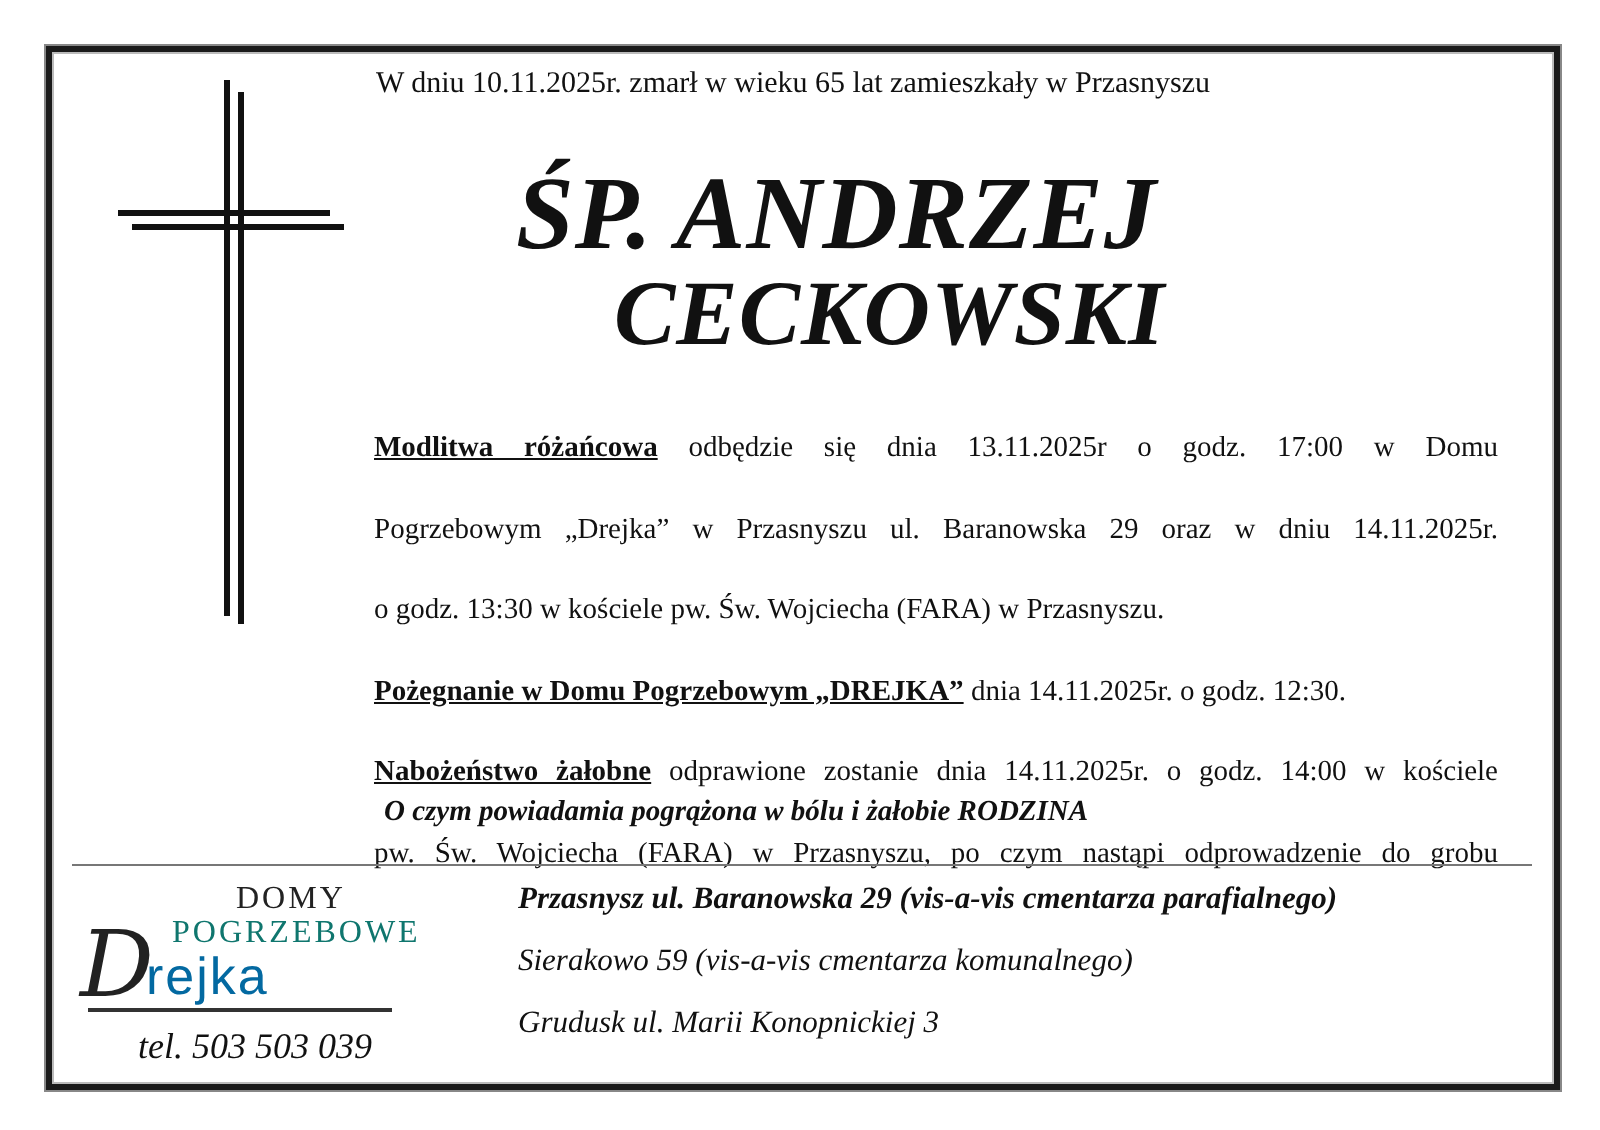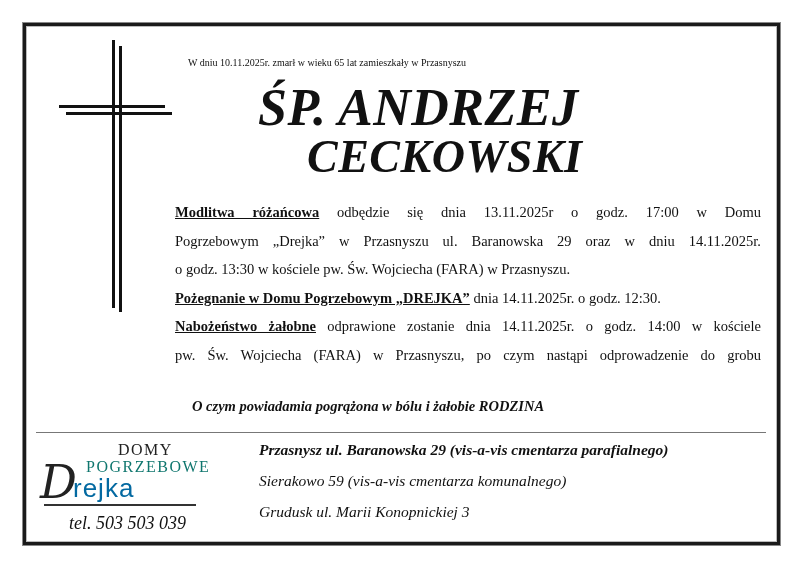--- a/index.html
+++ b/index.html
@@ -1,24 +1,24 @@
 <!DOCTYPE html>
 <html><head>
   <meta charset="utf-8">
   <style>
     html, body { margin: 0; padding: 0; background: #ffffff; }
     body { width: 800px; height: 565px; position: relative; overflow: hidden; font-family: "Liberation Serif", serif; color: #111; }
     .frame { position: absolute; left: 23px; top: 23px; width: 751px; height: 516px; border: 3px solid #1a1a1a; box-shadow: 0 0 0 1px #888; background: #fff; }
     .inner { position: absolute; inset: 0; border: 1px solid #bbb; }
     .abs { position: absolute; }
-    .top-line { left: 188px; top: 34px; font-size: 10px; white-space: nowrap; margin-top: 23px; }
+    .top-line { left: 188px; top: 34px; font-size: 15px; white-space: nowrap; }
     .name1 { left: 258px; top: 78px; font-size: 52px; font-weight: bold; font-style: italic; white-space: nowrap; letter-spacing: 0.5px; }
     .name2 { left: 307px; top: 130px; font-size: 46px; font-weight: bold; font-style: italic; white-space: nowrap; letter-spacing: 0.5px; }
     .para { left: 171px; top: 196px; width: 594px; font-size: 14.5px; line-height: 24.5px; }
-    .para p { margin: 4px; }
+    .para p { margin: 16px; }
     .just { text-align: justify; text-align-last: justify; }
     .b { font-weight: bold; text-decoration: underline; }
     .closing { left: 192px; top: 398px; font-size: 14.5px; font-weight: bold; font-style: italic; white-space: nowrap; }
     .divider { left: 36px; top: 432px; width: 730px; height: 1px; background: #777; }
     .cross-v { position: absolute; width: 3px; background: #111; }
     .cross-h { position: absolute; height: 3px; background: #111; }
     .logo-domy { left: 118px; top: 441px; font-size: 16px; letter-spacing: 1.5px; color: #222; }
     .logo-pogrz { left: 86px; top: 458px; font-size: 16px; letter-spacing: 1.5px; color: #0f766e; }
     .logo-d { left: 40px; top: 455px; font-size: 46px; font-style: italic; color: #222; font-family: "DejaVu Serif", serif; }
     .logo-rejka { left: 73px; top: 473px; font-size: 26px; color: #0369a1; font-family: Liberation Sans, sans-serif; letter-spacing: 1px; }

